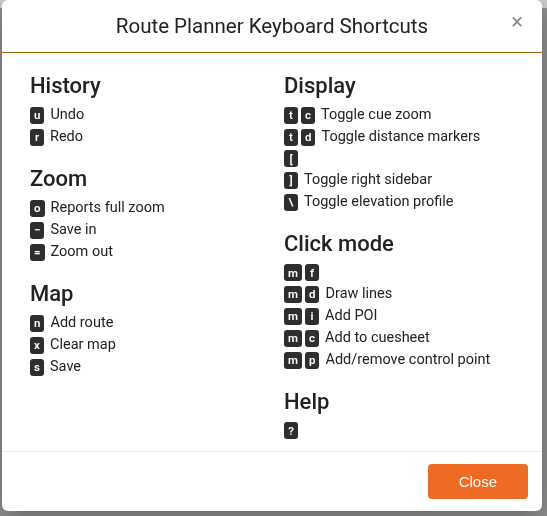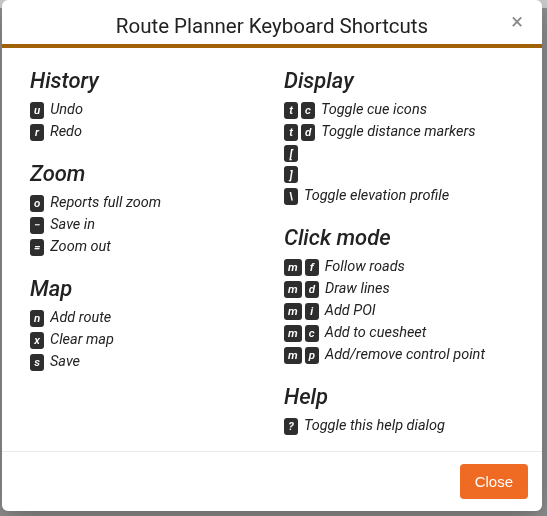--- a/index.html
+++ b/index.html
@@ -24,39 +24,38 @@
   }
   .modal {
     position:absolute;
     top:0; left:2px; right:5px; bottom:5px;
     background:#fff;
     border-radius:6px;
     box-shadow:0 8px 30px rgba(0,0,0,0.3);
     display:flex; flex-direction:column;
   }
   .modal-header {
-    padding:14px 16px 6px 16px;
+    padding:14px 16px 14px 16px;
     text-align:center;
-    border-bottom:4px solid #a16207;
+    border-bottom:1px solid #a16207;
     position:relative;
   }
   .modal-title {
     font-size:20.5px; font-weight:400; color:#222;
   }
   .close-x {
     position:absolute; top:12px; right:14px;
     width:22px; height:22px; line-height:20px;
     font-size:22px; color:#888; cursor:pointer;
     text-align:center;
   }
   .modal-body {
     flex:1 1 auto;
     overflow:auto;
     padding:4px 28px 10px 28px;
-    font-style:italic;
   }
   .cols {
     display:flex;
     gap:24px;
   }
   .col { flex:1 1 0; min-width:0; }
   h2.section {
     font-size:22px; font-weight:500; color:#222;
     margin:20px 0 8px 0;
   }
@@ -78,21 +77,21 @@
     font-family:inherit;
   }
   .modal-footer {
     border-top:1px solid #eceae7;
     padding:12px 14px;
     display:flex; justify-content:flex-end;
   }
   .btn-close {
     background:#ef6a22; color:#fff;
     border:none; border-radius:4px;
-    padding:9px 15px;
+    padding:9px 31px;
     font-size:15px; font-weight:500;
     cursor:pointer;
   }
 </style>
 </head>
 <body>
 
 <div class="nav-bg">
   <span>pload</span>
   <span>Routes</span>
@@ -164,52 +163,52 @@
             <span>Save</span>
           </div>
         </div>
       <div class="col">
           <h2 class="section first">Display</h2>
           <div class="row">
             <span class="keys">
               <span class="key">t</span>
               <span class="key">c</span>
             </span>
-            <span>Toggle cue icons</span>
+            <span>Toggle cue zoom</span>
           </div>
           <div class="row">
             <span class="keys">
               <span class="key">t</span>
               <span class="key">d</span>
             </span>
             <span>Toggle distance markers</span>
           </div>
           <div class="row">
             <span class="keys">
               <span class="key">[</span>
             </span>
           </div>
           <div class="row">
             <span class="keys">
               <span class="key">]</span>
             </span>
+            <span>Toggle right sidebar</span>
           </div>
           <div class="row">
             <span class="keys">
               <span class="key">\</span>
             </span>
             <span>Toggle elevation profile</span>
           </div>
           <h2 class="section">Click mode</h2>
           <div class="row">
             <span class="keys">
               <span class="key">m</span>
               <span class="key">f</span>
             </span>
-            <span>Follow roads</span>
           </div>
           <div class="row">
             <span class="keys">
               <span class="key">m</span>
               <span class="key">d</span>
             </span>
             <span>Draw lines</span>
           </div>
           <div class="row">
             <span class="keys">
@@ -230,21 +229,20 @@
               <span class="key">m</span>
               <span class="key">p</span>
             </span>
             <span>Add/remove control point</span>
           </div>
           <h2 class="section">Help</h2>
           <div class="row">
             <span class="keys">
               <span class="key">?</span>
             </span>
-            <span>Toggle this help dialog</span>
           </div>
         </div>
     </div>
   </div>
 
   <div class="modal-footer">
     <button class="btn-close">Close</button>
   </div>
 </div>
 

